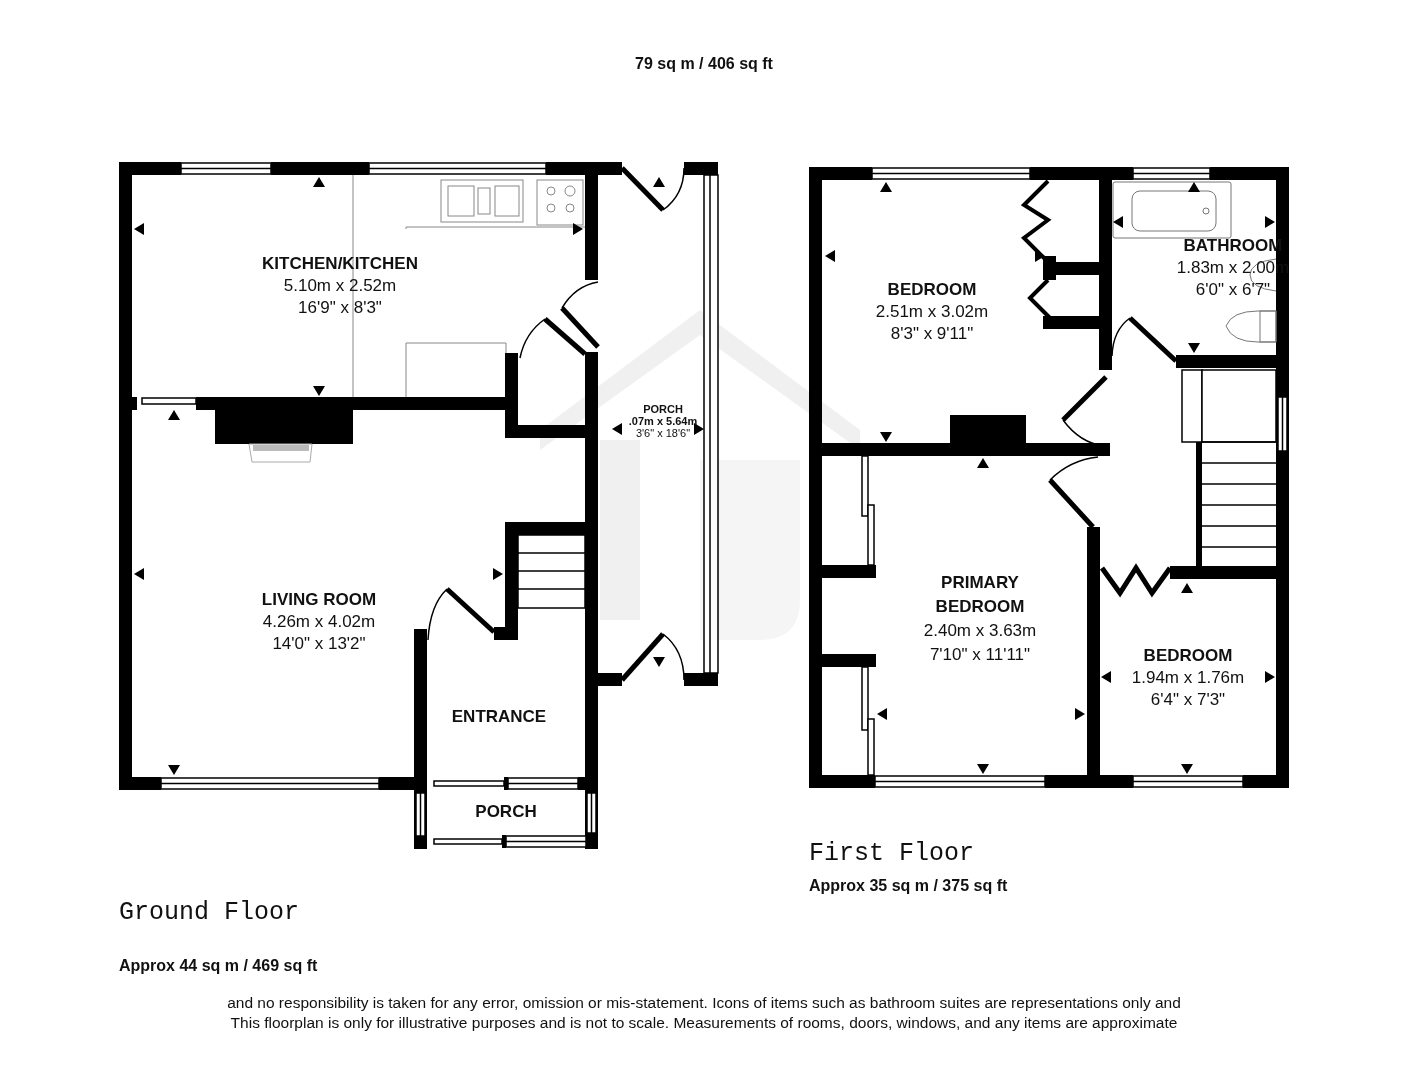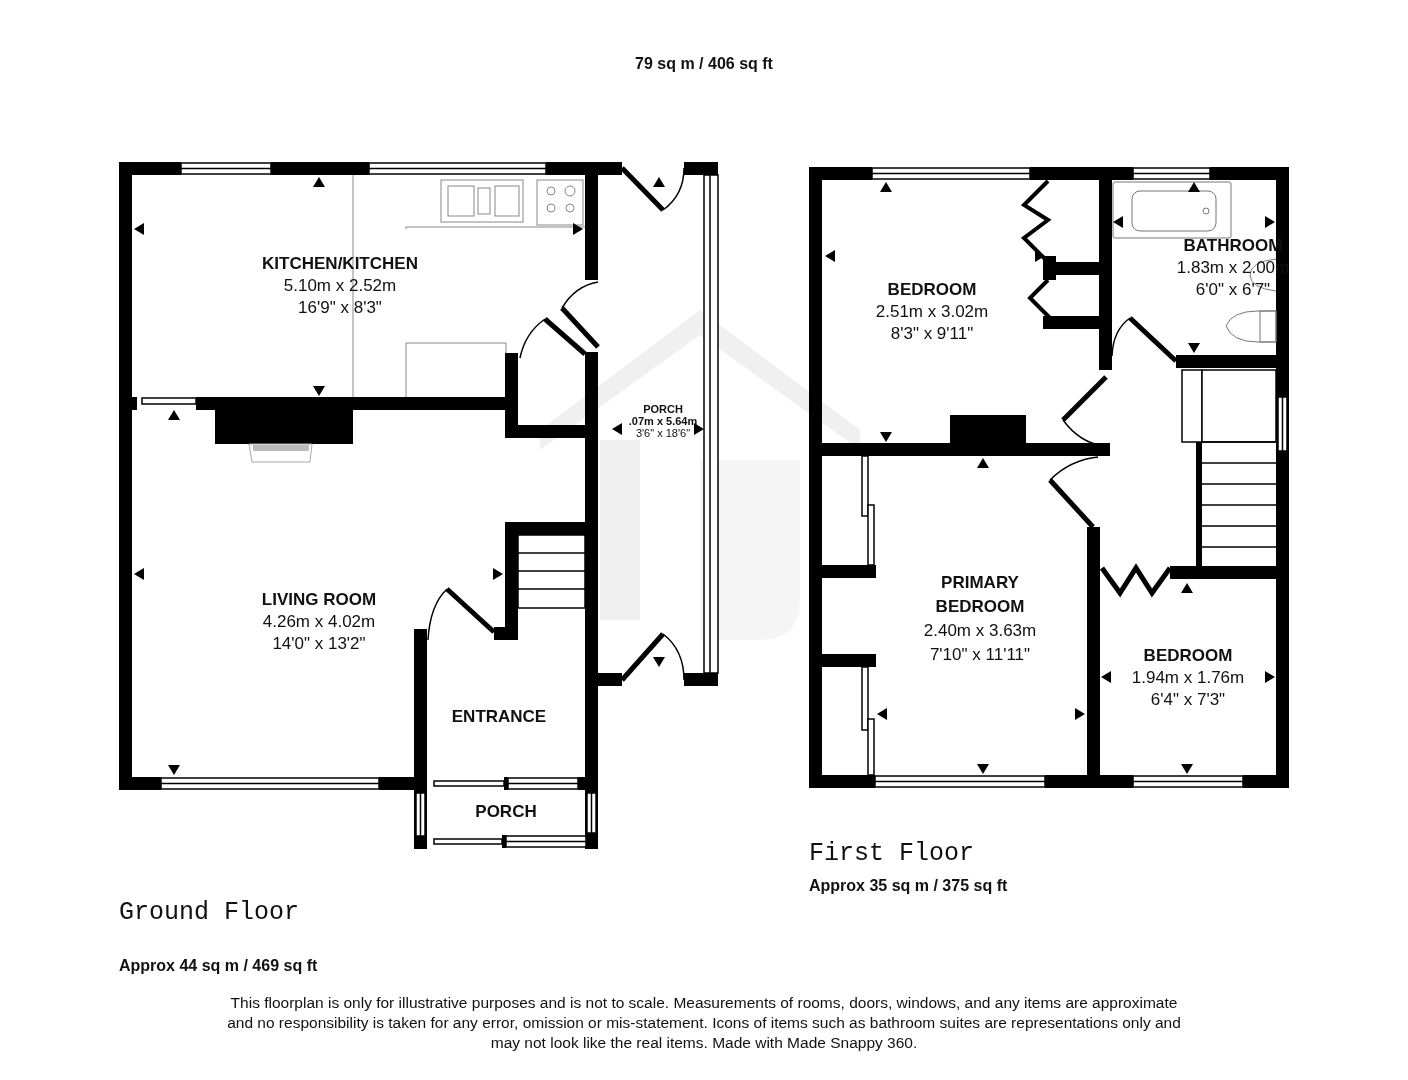--- a/index.html
+++ b/index.html
@@ -298,16 +298,15 @@
   <span class="d">1.94m x 1.76m</span>
   <span class="d">6'4" x 7'3"</span>
 </div>
 
 <div class="abs floor-title" style="left:119px; top:898px;">Ground Floor</div>
 <div class="abs floor-area" style="left:119px; top:936px;margin-top:21px;">Approx 44 sq m / 469 sq ft</div>
 <div class="abs floor-title" style="left:809px; top:839px;">First Floor</div>
 <div class="abs floor-area" style="left:809px; top:877px;">Approx 35 sq m / 375 sq ft</div>
 
 <div class="abs disclaimer">
+  <div>and no responsibility is taken for any error, omission or mis-statement. Icons of items such as bathroom suites are representations only and</div>
   <div>This floorplan is only for illustrative purposes and is not to scale. Measurements of rooms, doors, windows, and any items are approximate</div>
-  <div>and no responsibility is taken for any error, omission or mis-statement. Icons of items such as bathroom suites are representations only and</div>
-  <div>may not look like the real items. Made with Made Snappy 360.</div>
 </div>
 
 </body></html>

